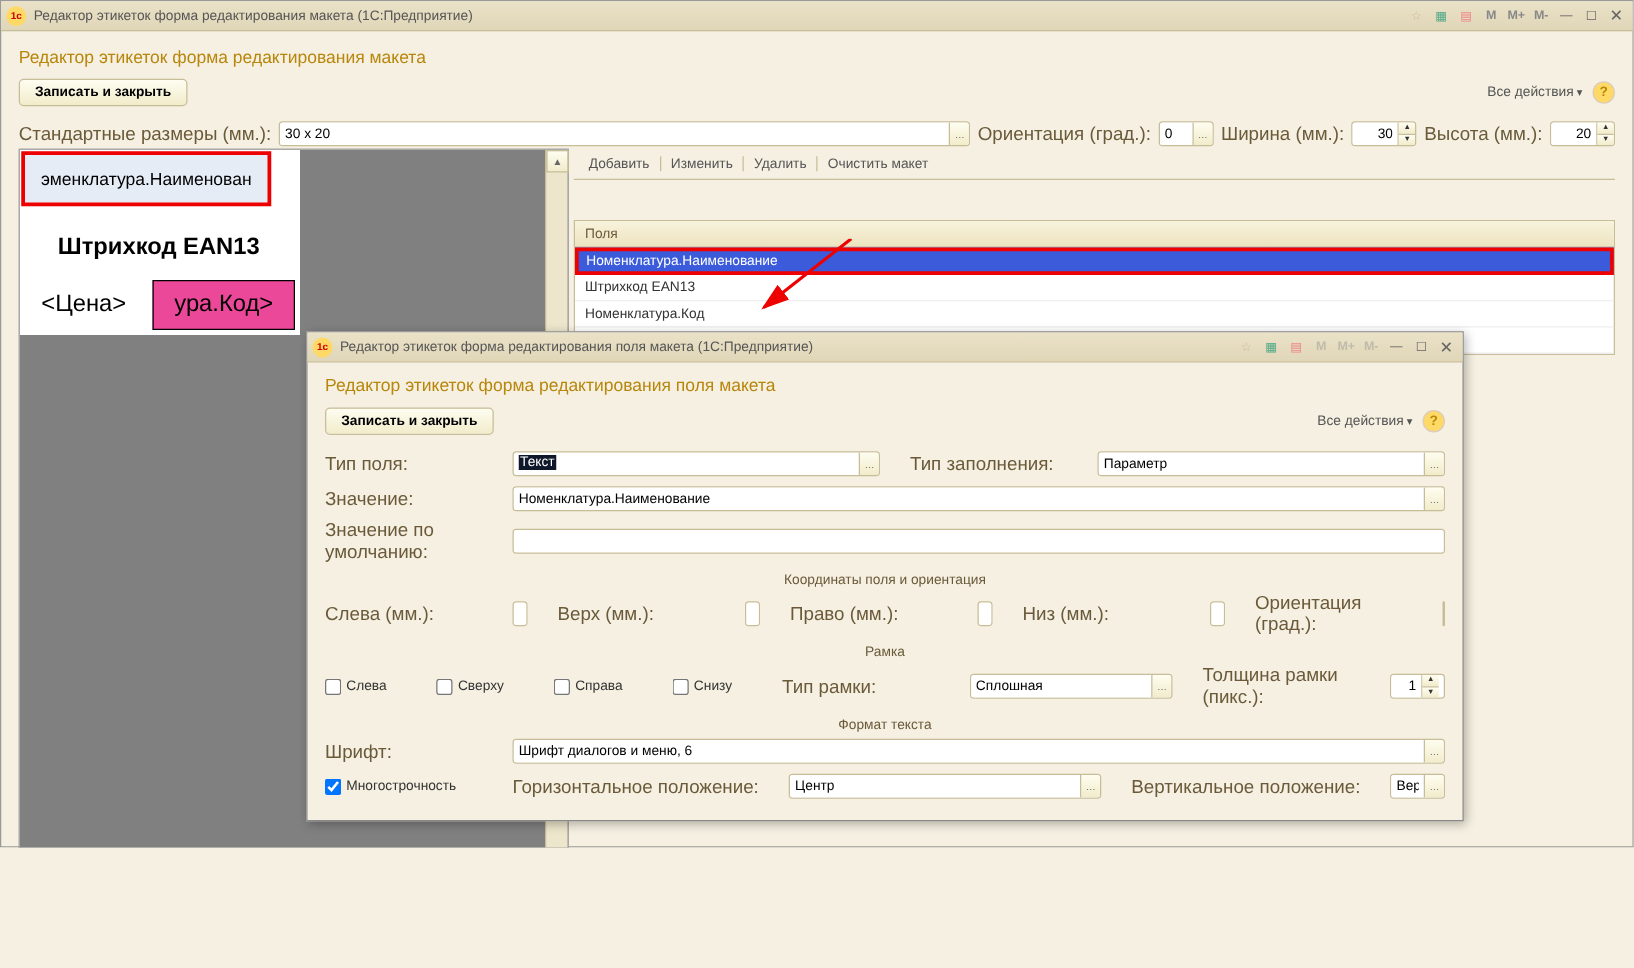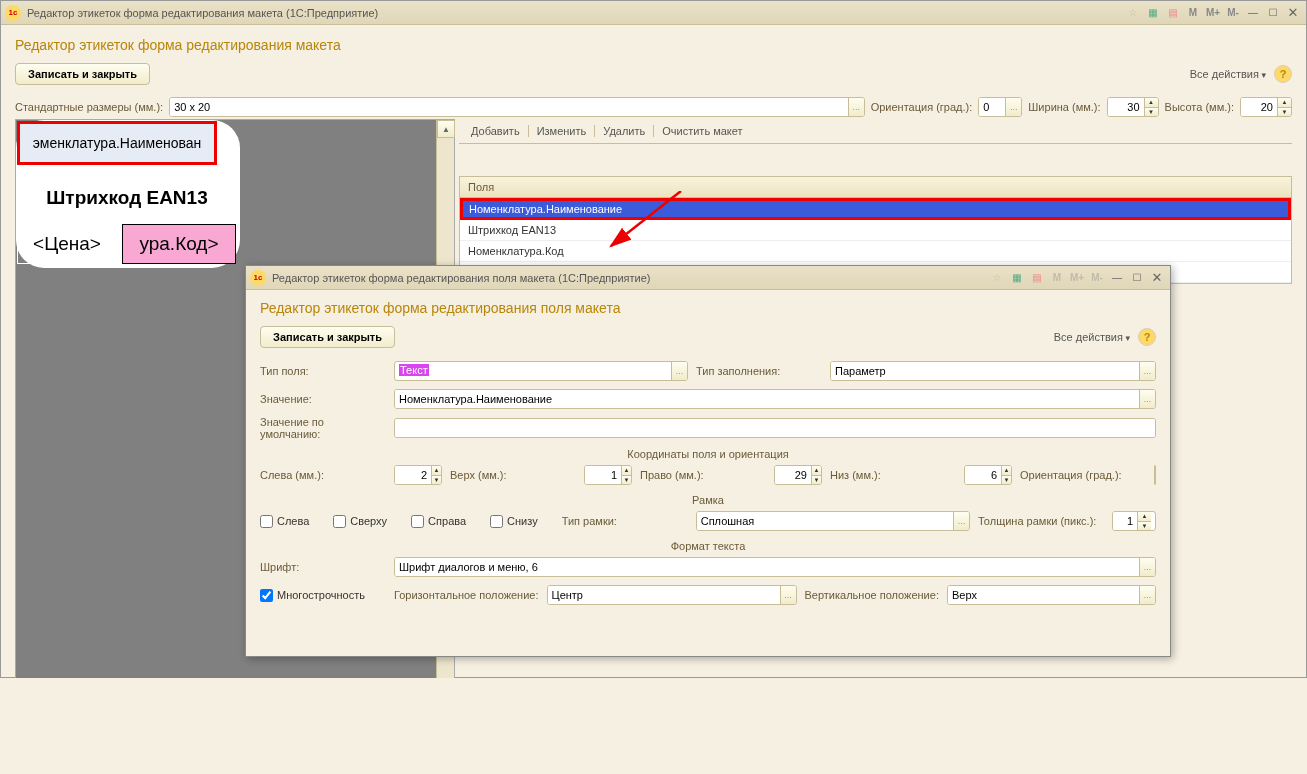--- a/index.html
+++ b/index.html
@@ -26,38 +26,38 @@
 .btn { background: linear-gradient(#fefdf0, #f2eccb); border: 1px solid #c8bd99; border-radius: 4px; padding: 4px 12px; font-size: 11px; cursor: pointer; }
 .btn.primary { font-weight: bold; }
 
 .toolbar-row { display: flex; align-items: center; gap: 8px; margin-bottom: 12px; }
 .spacer { flex: 1; }
 .link-btn { color: #555; cursor: pointer; font-size: 11px; }
 .link-btn .caret::after { content: " ▾"; font-size: 9px; }
 .help-icon { width: 18px; height: 18px; border-radius: 50%; background: #ffd966; color: #b8860b; display: inline-flex; align-items: center; justify-content: center; font-weight: bold; border: 1px solid #dcb; cursor: pointer; }
 
 .params-row { display: flex; align-items: center; gap: 6px; margin-bottom: 2px; }
-.label { color: #6b5a3a; font-size: 11px; }
+.label { color: #6b5a3a; font-size: 15px; }
 .input-combo { display: flex; border: 1px solid #c8bd99; background: #fff; height: 20px; border-radius: 3px; overflow: hidden; }
 .input-combo input { border: none; outline: none; padding: 0 4px; font-size: 11px; flex: 1; min-width: 0; }
 .input-combo .combo-btn { width: 16px; background: linear-gradient(#fefdf0, #f2eccb); border-left: 1px solid #c8bd99; display: flex; align-items: center; justify-content: center; cursor: pointer; font-size: 8px; color: #666; }
 .num-input { display: flex; border: 1px solid #c8bd99; background: #fff; height: 20px; border-radius: 3px; overflow: hidden; }
 .num-input input { border: none; outline: none; padding: 0 4px; font-size: 11px; width: 36px; text-align: right; }
 .num-input .spinners { width: 14px; display: flex; flex-direction: column; border-left: 1px solid #c8bd99; }
 .num-input .sp { flex: 1; font-size: 6px; display: flex; align-items: center; justify-content: center; cursor: pointer; background: linear-gradient(#fefdf0, #f2eccb); }
 .num-input .sp + .sp { border-top: 1px solid #c8bd99; }
 
 .main-split { display: flex; gap: 4px; height: 640px; }
 .preview-pane { width: 440px; background: #808080; border: 1px solid #aaa; position: relative; }
-.preview-canvas { position: absolute; left: 0; top: 0; width: 224px; height: 148px; background: #fff; border-radius: 28px; }
+.preview-canvas { position: absolute; left: 0; top: 0; width: 224px; height: 148px; background: #fff; }
 .pv-field { position: absolute; font-family: Arial; color: #000; display: flex; align-items: center; justify-content: center; text-align: center; overflow: hidden; }
 .pv-field.f1 { left: 1px; top: 1px; width: 200px; height: 44px; border: 3px solid #e00; background: #e6ecf5; font-size: 14px; }
 .pv-field.f2 { left: 1px; top: 60px; width: 220px; height: 36px; font-size: 19px; font-weight: bold; }
 .pv-field.f3 { left: 1px; top: 104px; width: 100px; height: 40px; font-size: 19px; border: 1px solid #fff; }
-.pv-field.f4 { left: 106px; top: 104px; width: 114px; height: 40px; font-size: 19px; border: 1px solid #000; background: #f9a8d4; }
+.pv-field.f4 { left: 106px; top: 104px; width: 114px; height: 40px; font-size: 19px; border: 1px solid #000; background: #ec4899; }
 
 .scrollbar-v { position: absolute; right: 0; top: 0; bottom: 18px; width: 18px; background: #ede6cc; border-left: 1px solid #c8bd99; }
 .scrollbar-h { position: absolute; left: 0; right: 18px; bottom: 0; height: 18px; background: #ede6cc; border-top: 1px solid #c8bd99; display: flex; }
 .sb-btn { width: 18px; height: 18px; background: linear-gradient(#fefdf0, #f2eccb); border: 1px solid #c8bd99; display: flex; align-items: center; justify-content: center; font-size: 8px; color: #666; }
 .sb-track { flex: 1; }
 .sb-corner { position: absolute; right: 0; bottom: 0; width: 18px; height: 18px; background: #ede6cc; }
 
 .right-pane { flex: 1; display: flex; flex-direction: column; }
 .action-links { padding: 6px 8px; border-bottom: 1px solid #c8bd99; display: flex; gap: 4px; }
 .action-links span { color: #555; cursor: pointer; padding: 0 4px; }
@@ -66,28 +66,28 @@
 .grid { border: 1px solid #c8bd99; background: #fff; margin-top: 32px; }
 .grid-header { background: linear-gradient(#f8f3dc, #ede3c0); border-bottom: 1px solid #c8bd99; padding: 4px 8px; color: #6b5a3a; }
 .grid-row { padding: 4px 8px; border-bottom: 1px solid #eee; cursor: pointer; }
 .grid-row.selected { background: #3b5bdb; color: #fff; border: 3px solid #e00; padding: 2px 6px; }
 
 .arrow-svg { position: absolute; left: 600px; top: 190px; pointer-events: none; z-index: 5; }
 
 .dialog { position: absolute; left: 244px; top: 264px; width: 926px; height: 392px; border: 1px solid #888; background: #f5f0e1; box-shadow: 2px 2px 8px rgba(0,0,0,0.3); z-index: 10; }
 .dialog .content { padding: 10px 14px; }
 
-.field-row { display: flex; align-items: center; gap: 8px; margin-bottom: 6px; min-height: 22px; }
+.field-row { display: flex; align-items: center; gap: 24px; margin-bottom: 6px; min-height: 22px; }
 .field-row .label { width: 126px; flex-shrink: 0; }
 .section-label { color: #6b5a3a; margin: 8px 0 4px; text-align: center; }
 
 .checkbox { display: inline-flex; align-items: center; gap: 4px; margin-right: 16px; }
 .checkbox input { width: 13px; height: 13px; }
 
-.selected-text { background: #d946ef; color: #fff; padding: 0 1px; }
+.selected-text { background: #0f172a; color: #fff; padding: 0 1px; }
 </style>
 </head>
 <body>
 
 <div class="window main-window">
   <div class="titlebar">
     <span class="titlebar-icon">1c</span>
     <span class="titlebar-text">Редактор этикеток форма редактирования макета  (1С:Предприятие)</span>
     <div class="titlebar-controls">
       <span class="tb-btn fav"></span>

